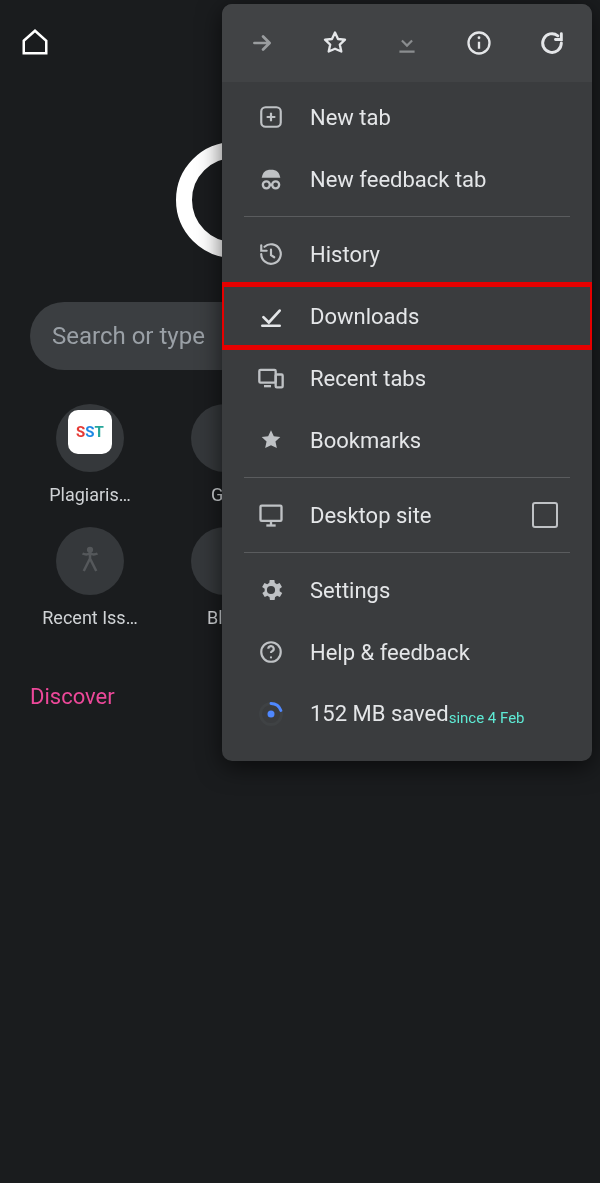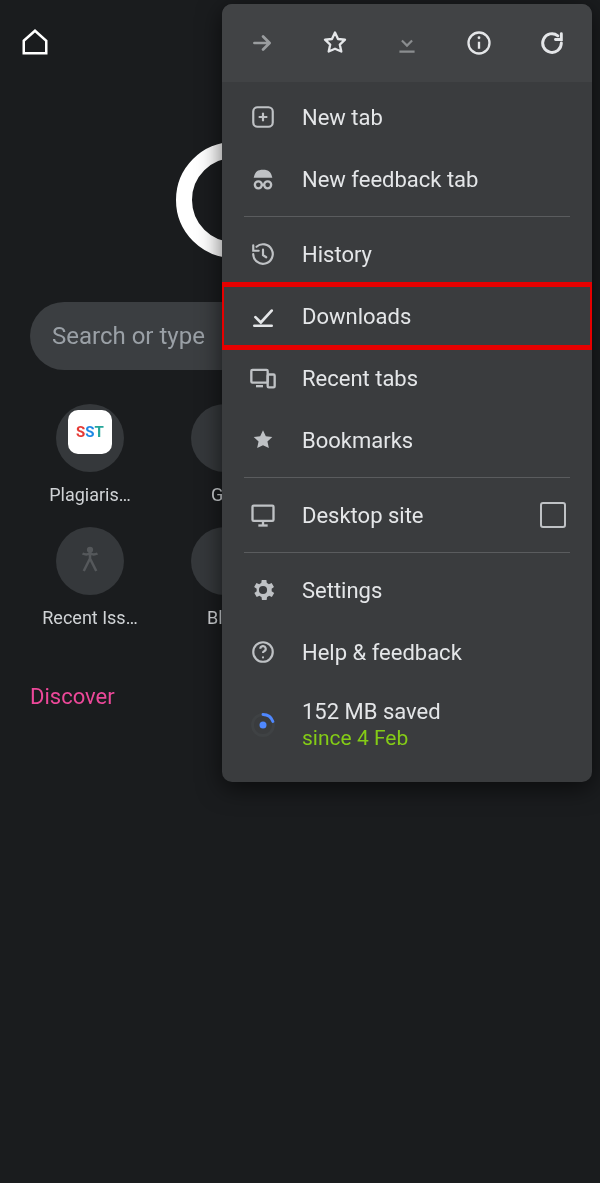--- a/index.html
+++ b/index.html
@@ -147,21 +147,21 @@
       justify-content: center;
       color: #bfc2c5;
     }
 
     .menu-list {
       padding: 4px 0 16px 0;
     }
     .menu-item {
       display: flex;
       align-items: center;
-      padding: 16px 26px;
+      padding: 16px 34px;
       color: #e4e6e8;
       font-size: 22px;
       position: relative;
     }
     .menu-item .ic {
       width: 30px;
       height: 30px;
       margin-right: 24px;
       flex-shrink: 0;
       display: flex;
@@ -181,26 +181,25 @@
     }
     .checkbox {
       width: 26px;
       height: 26px;
       border: 2.5px solid #bfc2c5;
       border-radius: 3px;
       margin-left: auto;
     }
     .saver-sub {
       display: flex;
-      flex-direction: column;
     }
     .saver-sub .sub {
-      font-size: 21px;
-      color: #84cc16;
-      margin-top: 2px;
+      font-size: 15px;
+      color: #5eead4;
+      margin-top: 8px;
     }
 
     svg { display: block; }
   </style>
 </head>
 <body>
 
 <div class="top-bar">
   <span class="ic">
     <svg width="30" height="30" viewBox="0 0 24 24" fill="none" stroke="#ffffff" stroke-width="2">

